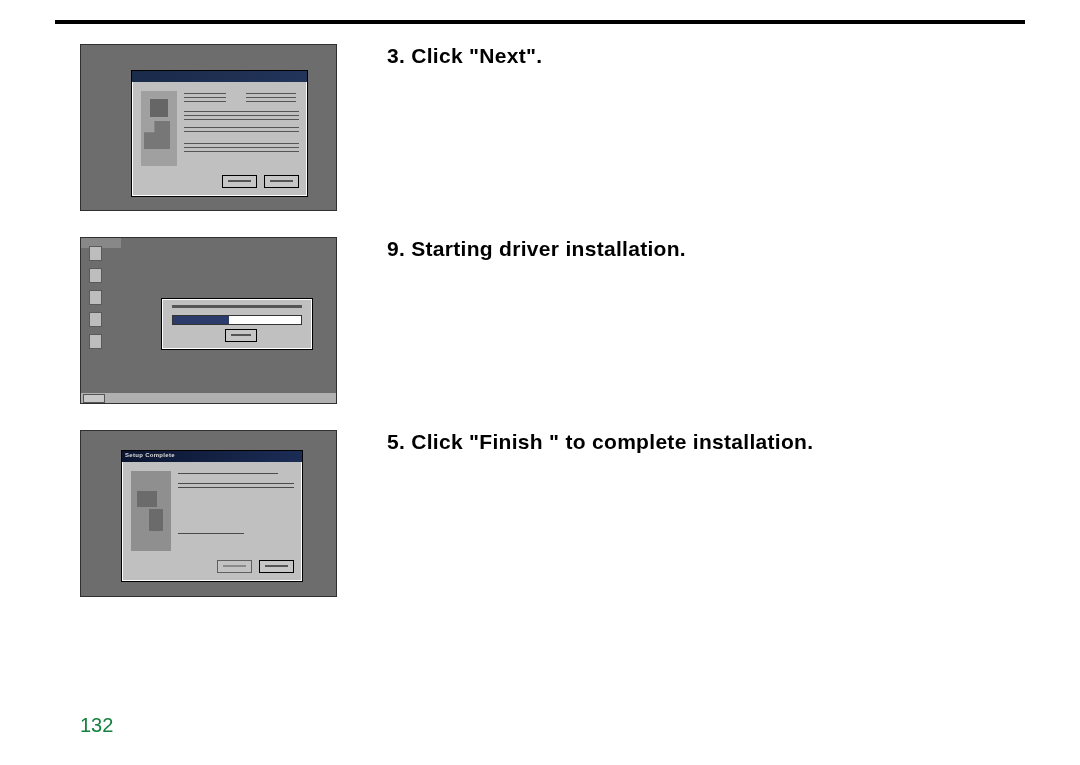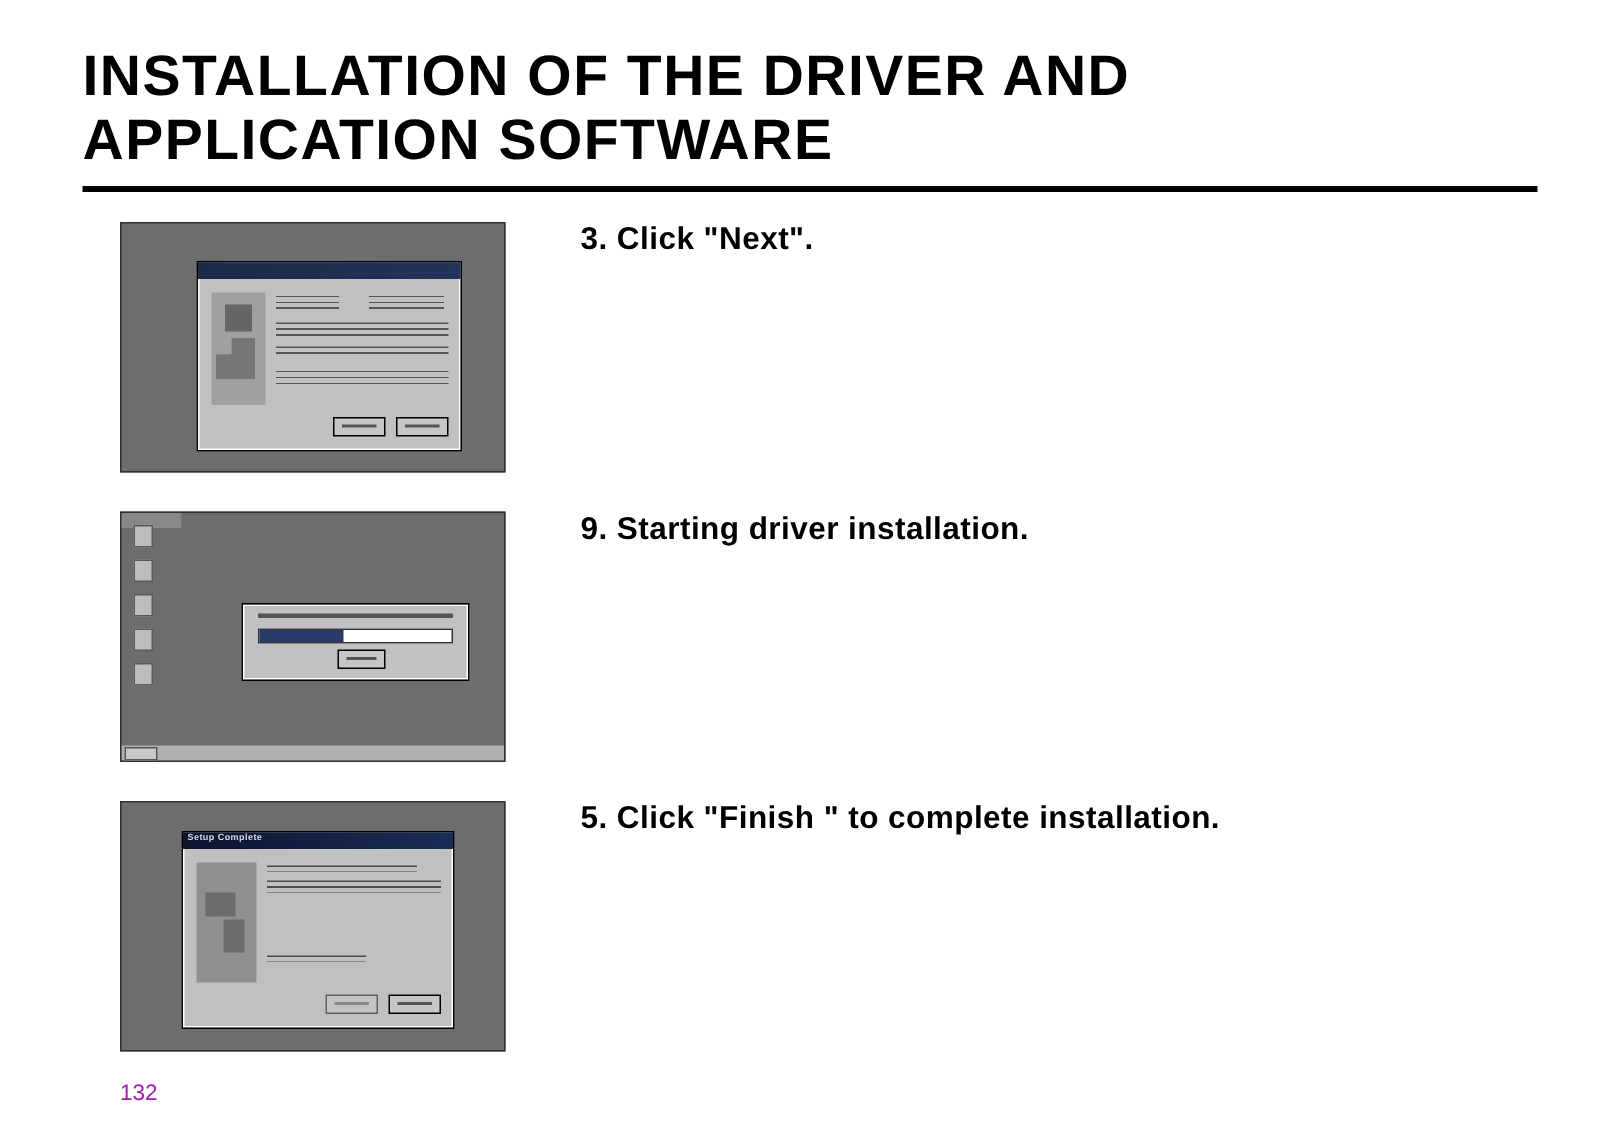--- a/index.html
+++ b/index.html
@@ -52,22 +52,22 @@
     font-size: 21px;
     margin-left: 50px;
     margin-top: 0;
     color: #000;
     letter-spacing: 0.3px;
   }
   .page-number {
     position: absolute;
     left: 80px;
     bottom: 28px;
-    font-size: 15px;
-    color: #a21caf;
+    font-size: 20px;
+    color: #15803d;
   }
 
   
   .win {
     position: absolute;
     background: #c0c0c0;
     border: 1px solid #000;
     box-shadow: 0 0 0 1px #fff inset;
   }
   .win1 {
@@ -197,21 +197,20 @@
     position:absolute; right:8px; bottom:6px;
   }
   .win3 .btns .winbtn:first-child{ opacity:0.5; }
 
 </style>
 </head>
 <body>
 
 <div class="page">
 
-  <div class="heading">INSTALLATION OF THE DRIVER AND APPLICATION SOFTWARE</div>
   <div class="rule"></div>
 
   <div class="row">
     <div class="thumb">
       <div class="win win1">
         <div class="win-title"></div>
         <div class="side-img">
           <div class="pc-box"></div>
           <div class="pc-shape"></div>
         </div>

